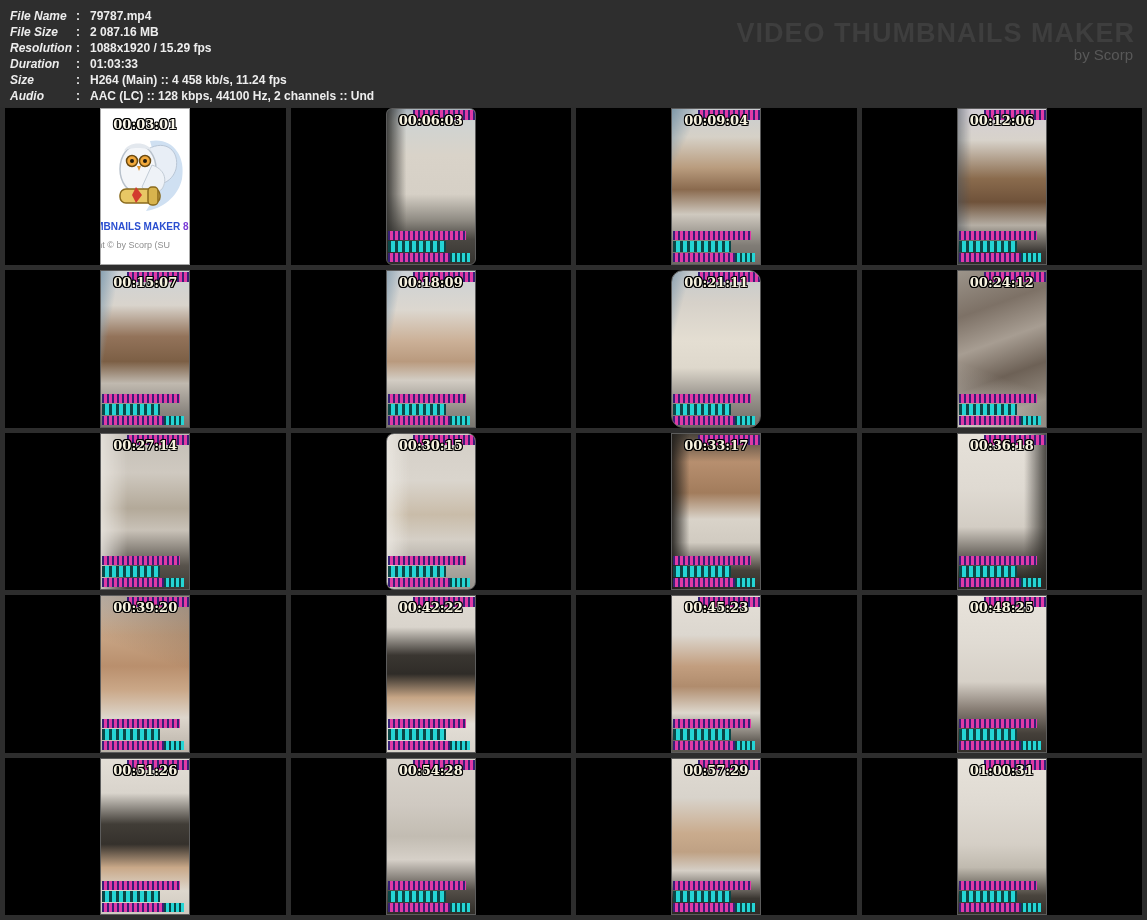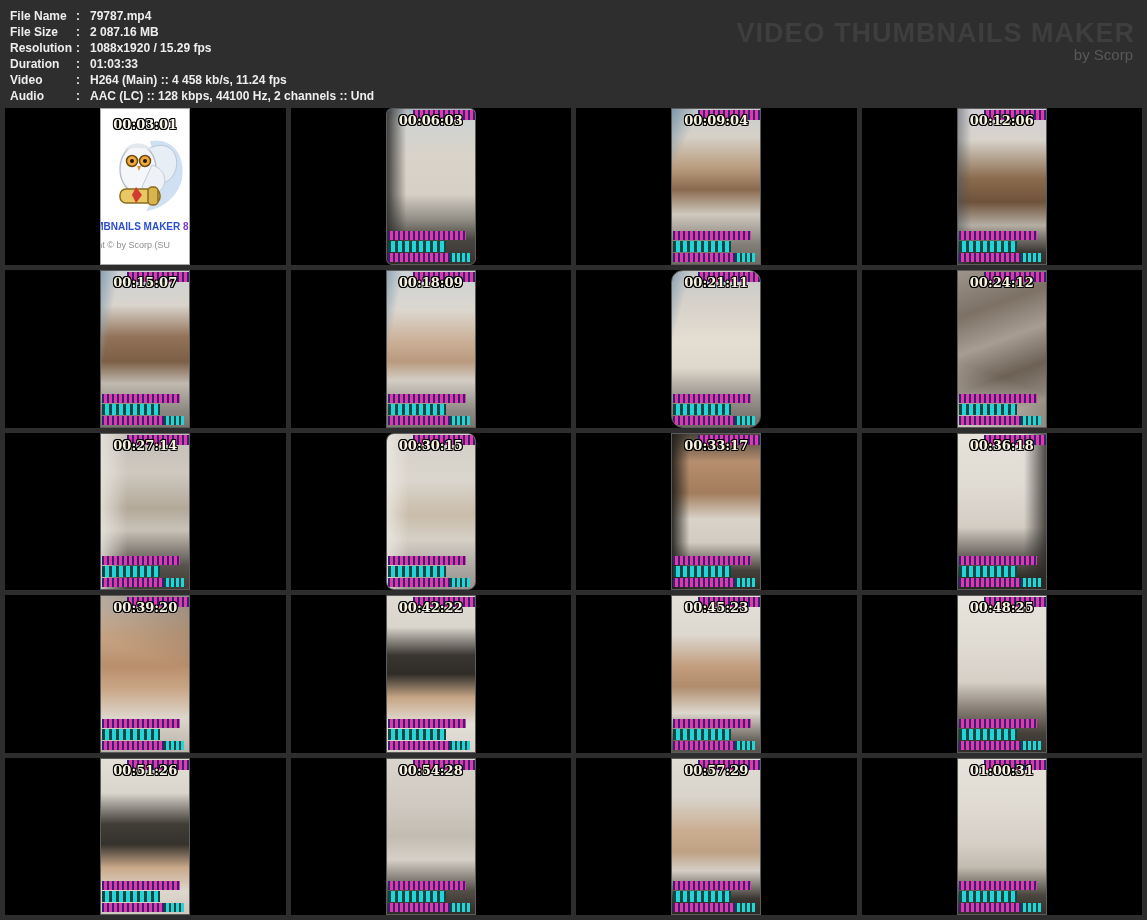--- a/index.html
+++ b/index.html
@@ -3,21 +3,21 @@
 <meta charset="utf-8">
 <style>
   * { margin:0; padding:0; box-sizing:border-box; }
   html,body { width:1147px; height:920px; overflow:hidden; background:#2d2d2d;
               font-family:"Liberation Sans", sans-serif; }
 
   
   .header { position:relative; width:1147px; height:107px; background:#2e2e2e; }
   .meta-block { position:absolute; left:10px; top:8px; }
   .meta-row { display:flex; font-size:12px; font-weight:bold; color:#ededed; line-height:16px; }
-  .meta-label { width:66px; }
+  .meta-label { width:66px;font-style:italic; }
   .meta-colon { width:10px; }
   .meta-value { margin-left:4px; white-space:pre; }
   .logo-block { position:absolute; right:12px; top:18px; text-align:right; }
   .logo-title { font-size:27px; font-weight:bold; letter-spacing:1px; color:#3e3e3e; }
   .logo-subtitle { font-size:15px; color:#585858; margin-top:-3px; margin-right:2px; }
 
   
   .grid { width:1147px; height:813px; background:#2d2d2d;
           display:grid; grid-template-columns:repeat(4,1fr); grid-template-rows:repeat(5,1fr);
           gap:5px; padding:1px 5px 5px 5px; }
@@ -73,21 +73,21 @@
     <span class="meta-label">Resolution</span>
     <span class="meta-colon">:</span>
     <span class="meta-value">1088x1920 / 15.29 fps</span>
   </div>
       <div class="meta-row">
     <span class="meta-label">Duration</span>
     <span class="meta-colon">:</span>
     <span class="meta-value">01:03:33</span>
   </div>
       <div class="meta-row">
-    <span class="meta-label">Video</span>
+    <span class="meta-label">Size</span>
     <span class="meta-colon">:</span>
     <span class="meta-value">H264 (Main) :: 4 458 kb/s, 11.24 fps</span>
   </div>
       <div class="meta-row">
     <span class="meta-label">Audio</span>
     <span class="meta-colon">:</span>
     <span class="meta-value">AAC (LC) :: 128 kbps, 44100 Hz, 2 channels :: Und</span>
   </div>
     </div>
   <div class="logo-block">

